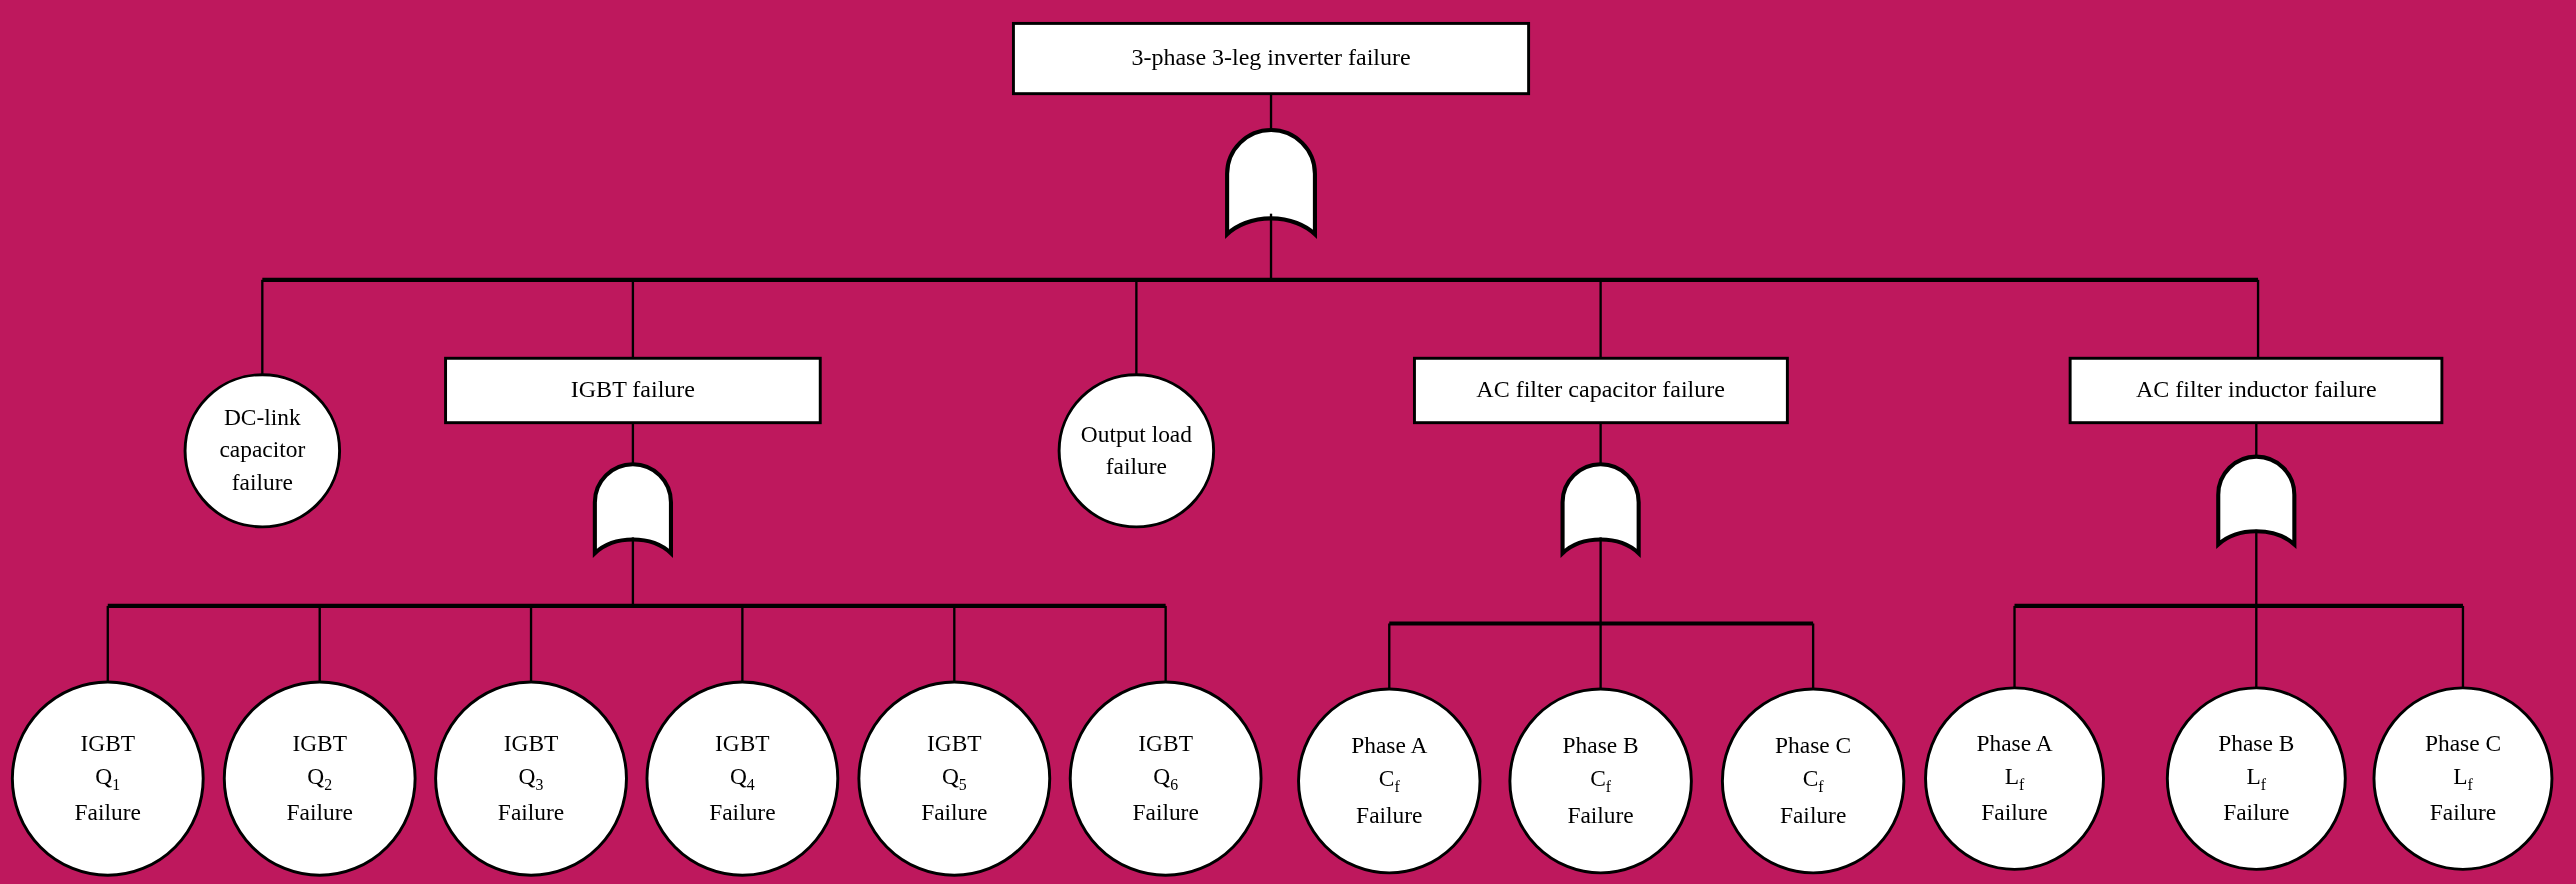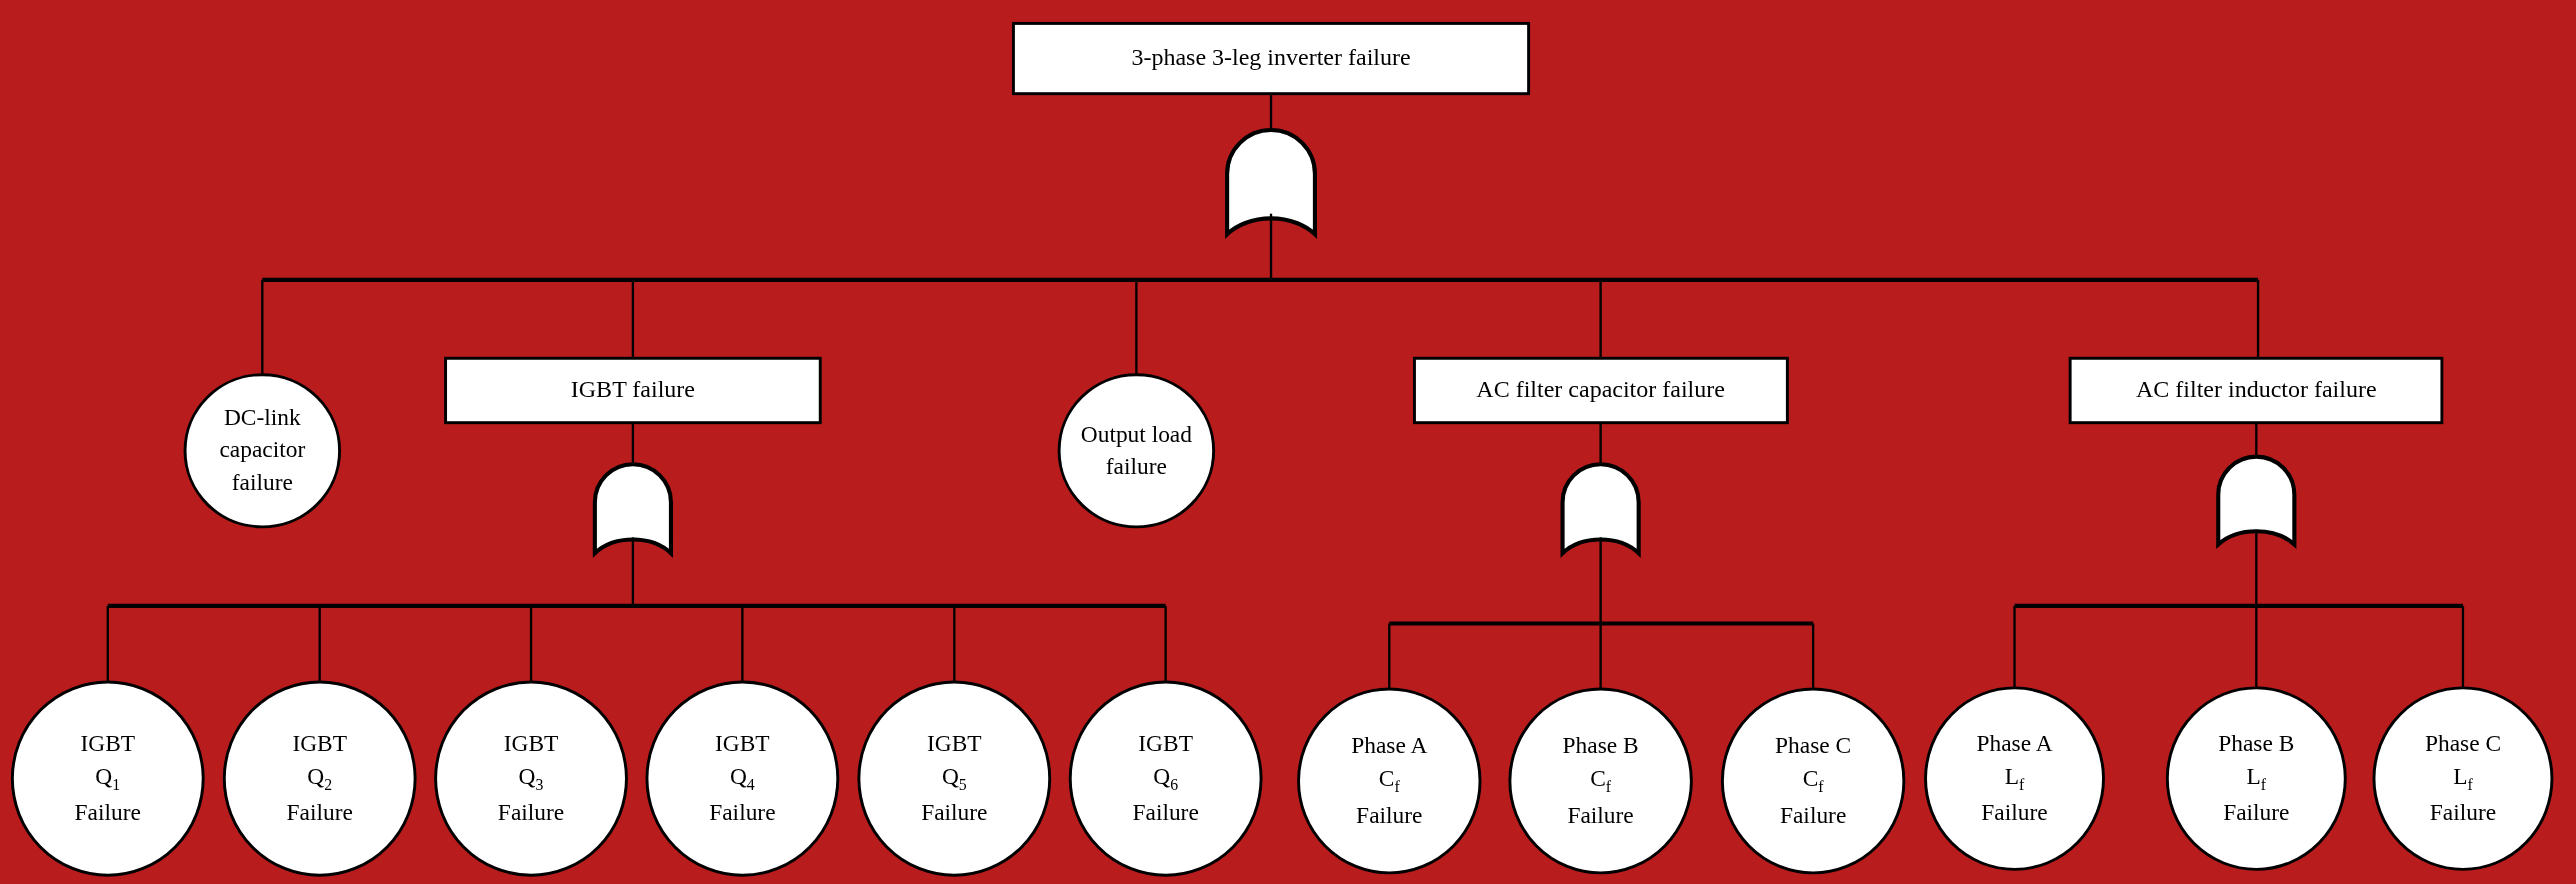--- a/index.html
+++ b/index.html
@@ -10,21 +10,21 @@
   body {
     width: 2576px;
     height: 884px;
     font-family: "Liberation Serif", "DejaVu Serif", serif;
     overflow: hidden;
   }
   #tree-root {
     position: relative;
     width: 2576px;
     height: 884px;
-    background: #b91c1c;
+    background: #be185d;
   }
   svg#tree-svg {
     position: absolute;
     top: 0;
     left: 0;
     width: 2576px;
     height: 884px;
     display: block;
   }
   .edge      { stroke: #000000; stroke-width: 4;  fill: none; }

